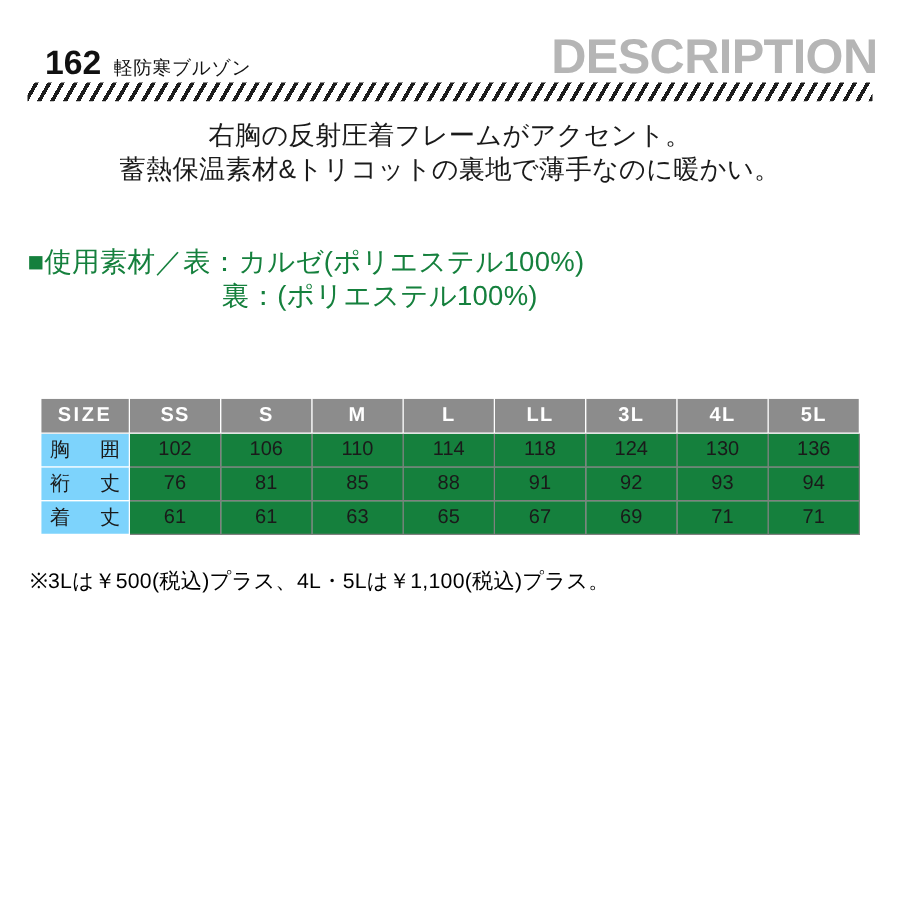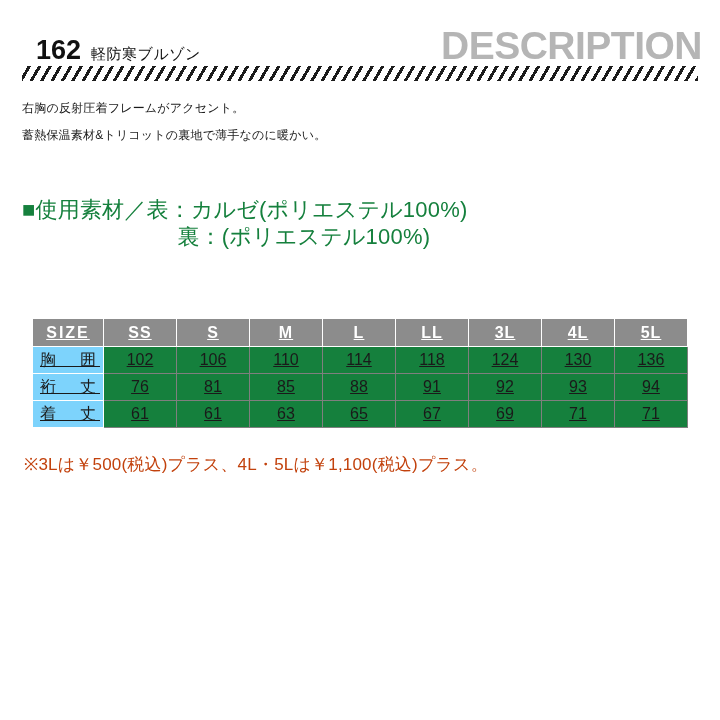--- a/index.html
+++ b/index.html
@@ -77,24 +77,25 @@
   }
 
   
   .intro {
     position: absolute;
     left: 22px;
     top: 95px;
     width: 676px;
   }
   .intro-line {
-    font-size: 12px;
+    font-size: 21px;
     line-height: 27px;
     color: #1a1a1a;
     letter-spacing: 0.2px;
+    text-align: center;
   }
 
   
   .materials {
     position: absolute;
     left: 22px;
     top: 196px;
     width: 676px;
   }
   .material-line {
@@ -118,21 +119,20 @@
     table-layout: fixed;
   }
   table.size-table th,
   table.size-table td {
     border: 1px solid #ffffff;
     height: 26px;
     text-align: center;
     font-size: 16px;
     color: #1a1a1a;
     padding: 0;
-    text-decoration: underline;
   }
   table.size-table thead th {
     background: #8c8c8c;
     color: #ffffff;
     font-weight: bold;
     letter-spacing: 1px;
     height: 27px;
   }
   table.size-table thead th.corner {
     width: 70px;
@@ -153,21 +153,21 @@
   table.size-table tbody th.rowhead {
     border: 1px solid #ffffff;
   }
 
   
   .note {
     position: absolute;
     left: 24px;
     top: 452px;
     font-size: 17px;
-    color: #c2410c;
+    color: #000000;
     letter-spacing: 0.2px;
   }
 </style>
 </head>
 <body>
 
 <div class="page">
 
   <div class="header">
     <div class="header-left">

